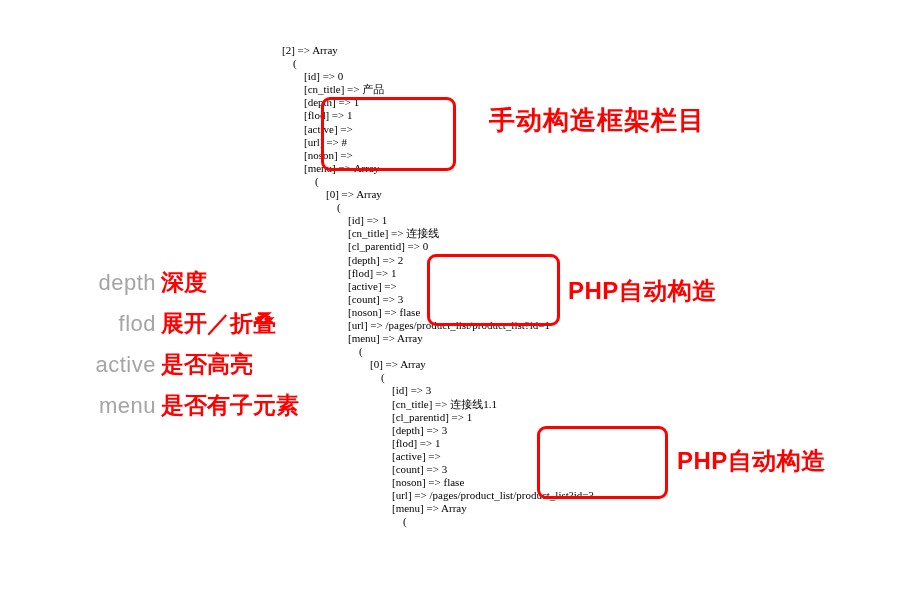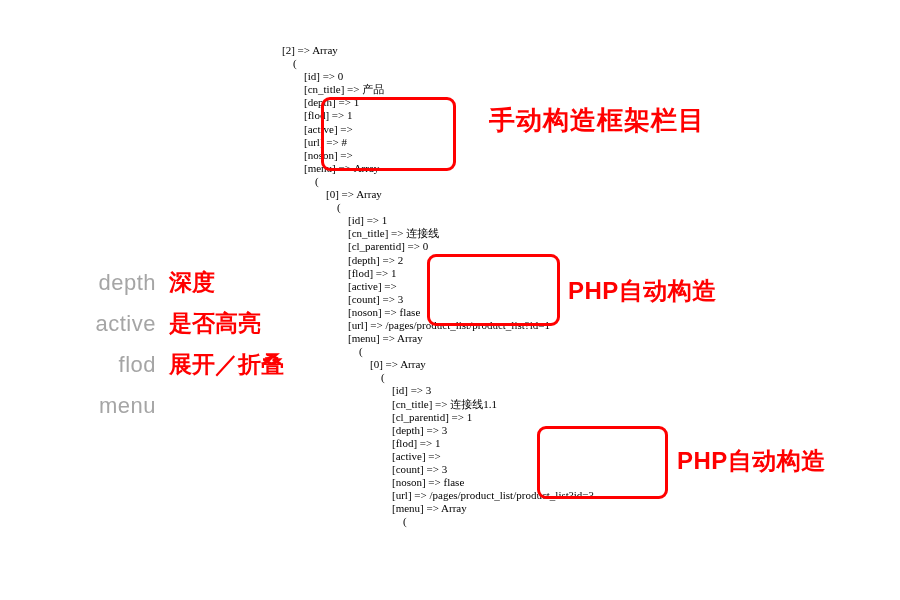--- a/index.html
+++ b/index.html
@@ -62,21 +62,21 @@
   }
   .legend-key {
     width: 68px;
     text-align: right;
     color: var(--key-gray, #a5a5a5);
     font-size: 22px;
     letter-spacing: 0.5px;
     font-family: "Liberation Sans", sans-serif;
   }
   .legend-label {
-    margin-left: 13px;
+    margin-left: 5px;
     color: var(--accent, #ff0000);
     font-size: 23px;
     font-weight: bold;
     white-space: nowrap;
   }
 </style>
 </head>
 <body>
 
 <div class="canvas">
@@ -126,25 +126,26 @@
   <div class="annotation ann-manual">手动构造框架栏目</div>
   <div class="annotation ann-auto-1">PHP自动构造</div>
   <div class="annotation ann-auto-2">PHP自动构造</div>
 
   <div class="legend">
     <div class="legend-row">
       <span class="legend-key">depth</span>
       <span class="legend-label">深度</span>
     </div>
     <div class="legend-row">
+      <span class="legend-key">flod</span>
+      <span class="legend-label">展开／折叠</span>
+    </div>
+    <div class="legend-row">
       <span class="legend-key">active</span>
       <span class="legend-label">是否高亮</span>
     </div>
     <div class="legend-row">
-      <span class="legend-key">flod</span>
-      <span class="legend-label">展开／折叠</span>
-    </div>
-    <div class="legend-row">
       <span class="legend-key">menu</span>
+      <span class="legend-label">是否有子元素</span>
     </div>
   </div>
 
 </div>
 
 </body></html>

